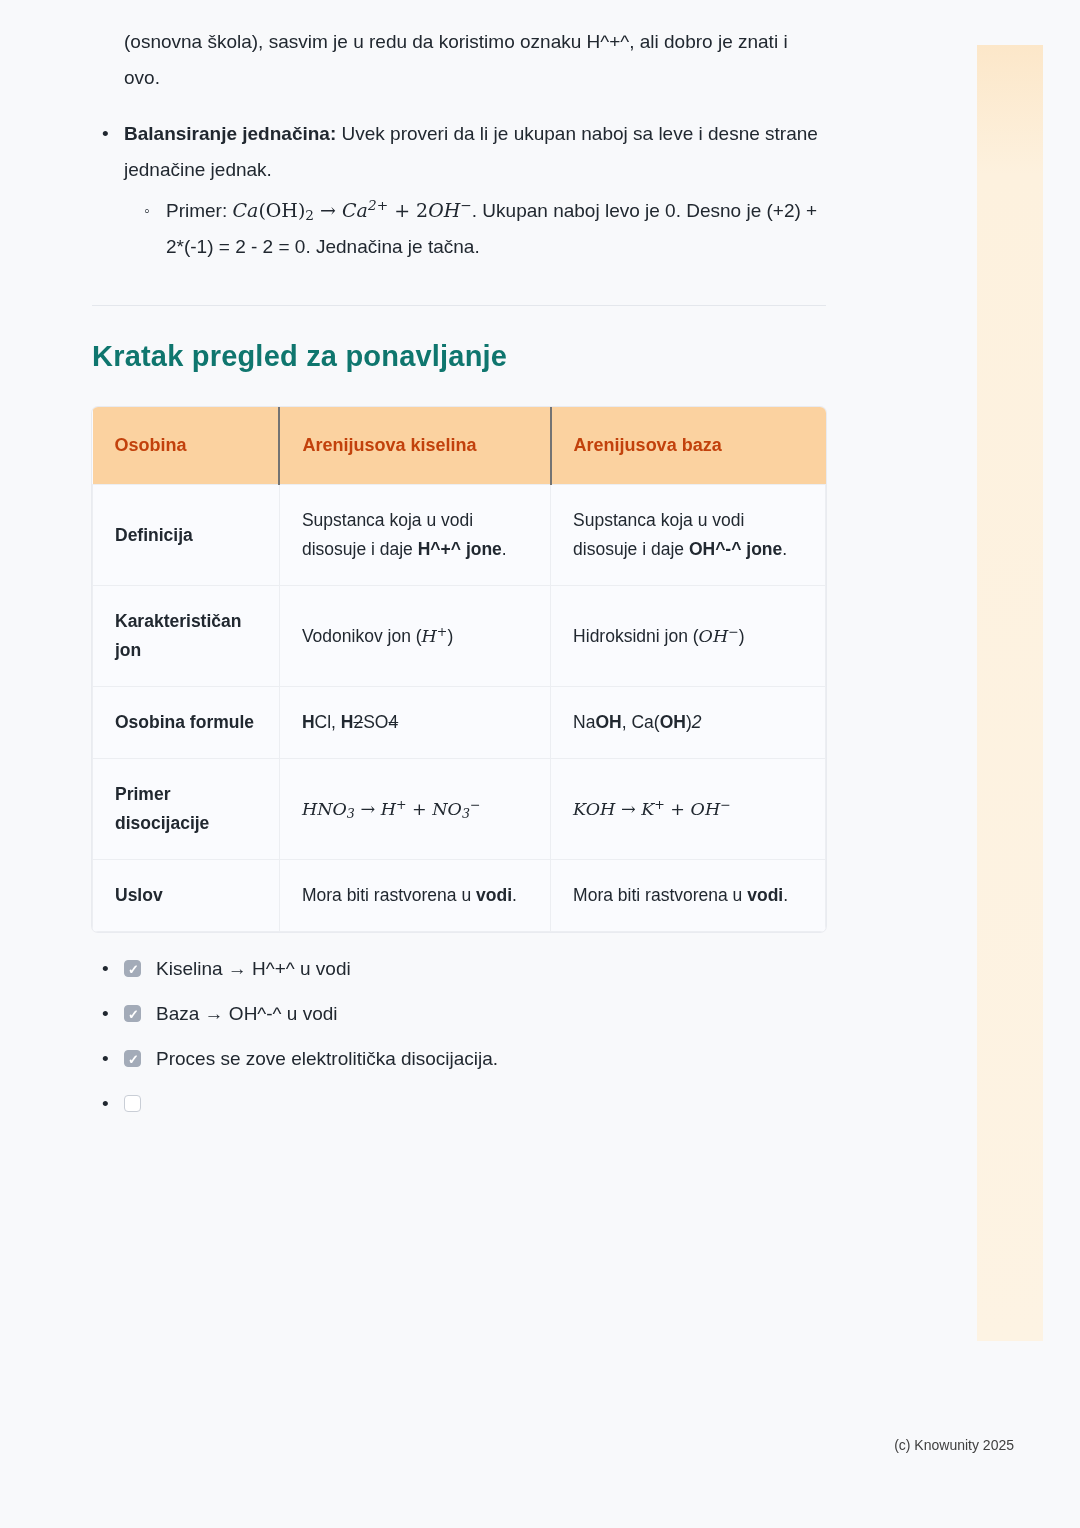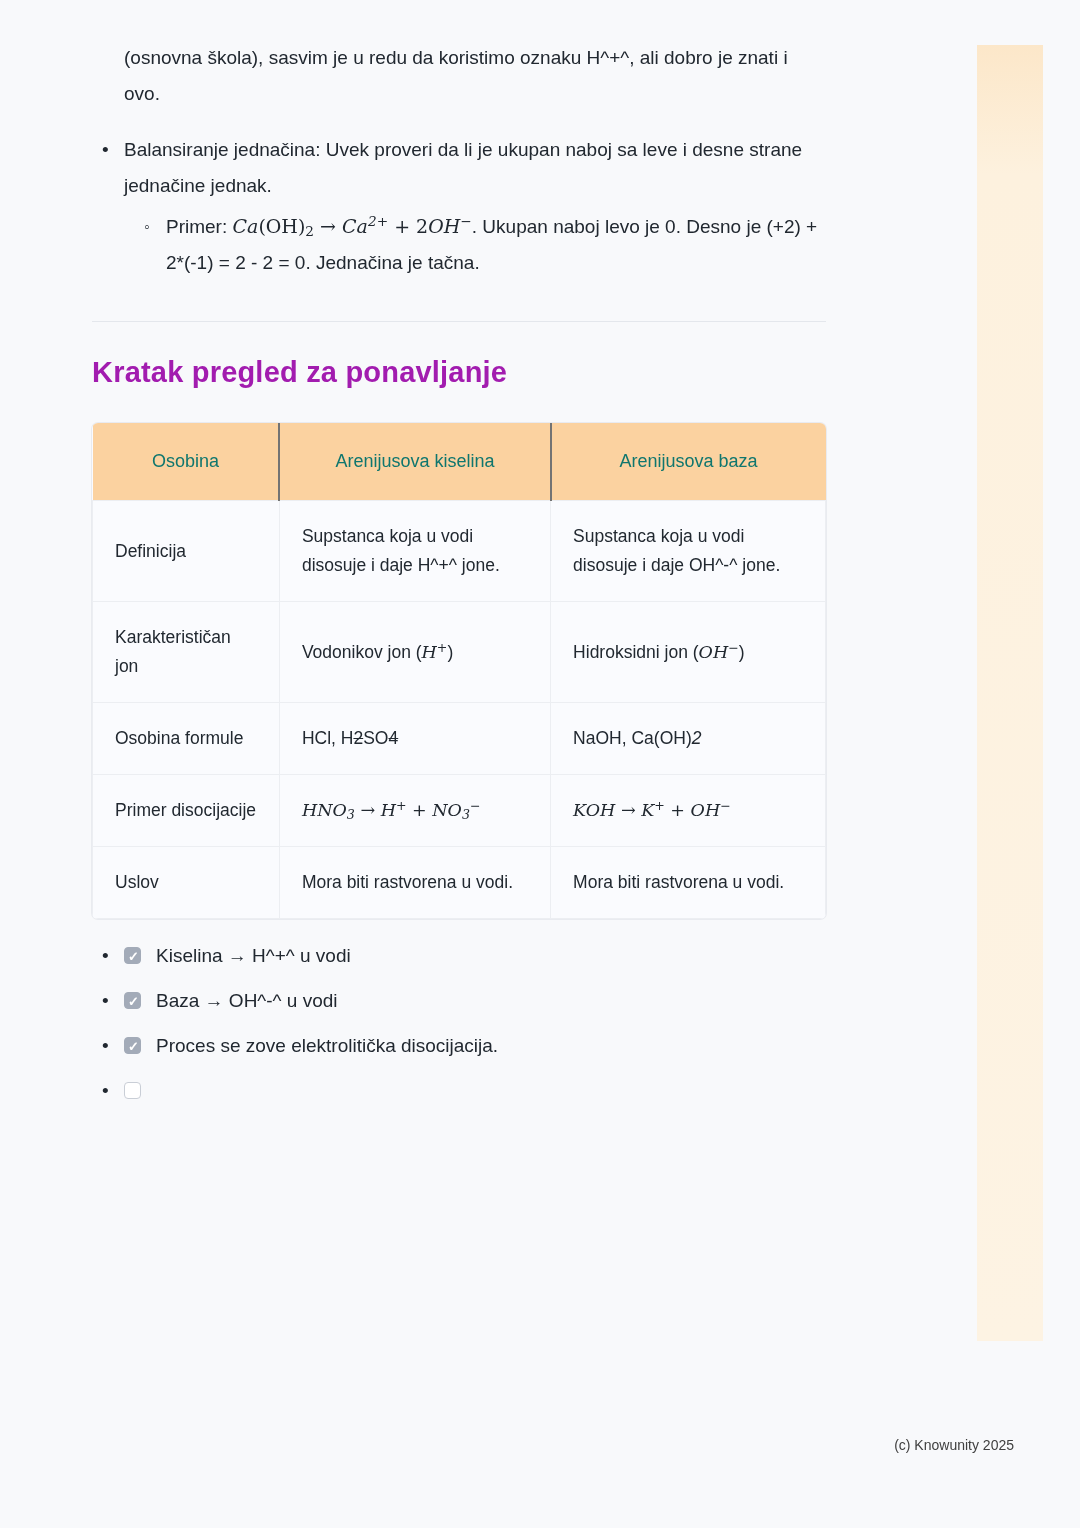--- a/index.html
+++ b/index.html
@@ -5,38 +5,38 @@
   html,body{margin:0;padding:0;}
   body{
     width:1080px;height:1528px;position:relative;overflow:hidden;
     background:#f8f9fb;color:#212830;
     font-family:"Liberation Sans",sans-serif;
   }
   .edge-band{
     position:absolute;top:45px;right:37px;width:66px;height:1296px;
     background:linear-gradient(180deg,#fce7c9 0%,#fdf1de 10%,#fdf3e3 100%);
   }
-  .content{position:absolute;left:92px;top:0;width:734px;padding-top:40px;}
+  .content{position:absolute;left:92px;top:0;width:734px;padding-top:24px;}
 
   p.intro{margin:0 0 0 32px;font-size:19px;line-height:36px;}
 
   .bullet-item{display:flex;margin:20px 0 0 10px;font-size:19px;line-height:36px;}
   .marker{width:22px;flex:none;}
   .marker::before{content:"•";}
   .sub-bullet{display:flex;margin:4px 0 0 52px;font-size:19px;line-height:36px;}
   .marker2{width:22px;flex:none;}
   .marker2::before{content:"◦";font-size:16px;}
 
   hr.divider{border:none;height:1px;background:#e4e7ec;margin:40px 0 0 0;}
 
-  h2.section-title{margin:34px 0 0 0;font-size:29px;font-weight:700;color:#a21caf;letter-spacing:0.2px;}
+  h2.section-title{margin:34px 0 0 0;font-size:29px;font-weight:700;color:#0f766e;letter-spacing:0.2px;}
 
   .table-wrap{margin-top:34px;border-radius:6px;overflow:hidden;box-shadow:0 0 0 1px #e9ebf0;background:#fafbfe;}
   table{width:100%;border-collapse:collapse;font-size:17.5px;line-height:29px;}
-  th{background:#fbd2a0;color:#0f766e;font-size:18px;text-align:center;padding:24px 22px;font-weight:400;}
+  th{background:#fbd2a0;color:#c2410c;font-size:18px;text-align:left;padding:24px 22px;font-weight:700;}
   th + th{border-left:2px solid #737373;}
   td{background:#fafbfe;border:1px solid #eceef2;padding:21px 22px;vertical-align:middle;}
   td.rowlabel{font-weight:700;}
 
   .key-title{margin:52px 0 0 0;font-size:19px;font-weight:700;}
   .checklist{margin-top:20px;}
   .check-item{display:flex;margin:12px 0 0 10px;font-size:19px;line-height:33px;justify-content:flex-end;}
   .check-content{flex:1;}
   .checkbox{
     display:inline-block;width:17px;height:17px;border-radius:4px;
@@ -45,21 +45,21 @@
   }
   .checkbox.checked{background:#a3abb8;border-color:#a3abb8;}
   .checkbox.checked::after{
     content:"✓";color:#fff;position:absolute;left:3px;top:-8px;
     font-size:13px;font-weight:700;line-height:33px;
   }
 
   .footer{position:absolute;top:1437px;right:66px;font-size:14px;color:#404040;}
 
   
-  .b{font-weight:400;}
+  .b{font-weight:700;}
   .i{font-style:italic;}
   .st{text-decoration:line-through;}
   .m{font-family:"DejaVu Serif",serif;font-style:italic;}
   .mr{font-family:"DejaVu Serif",serif;font-style:normal;}
   .sup{font-size:0.72em;vertical-align:0.5em;line-height:0;}
   .sub{font-size:0.72em;vertical-align:-0.25em;line-height:0;}
 </style>
 </head>
 <body>
 

